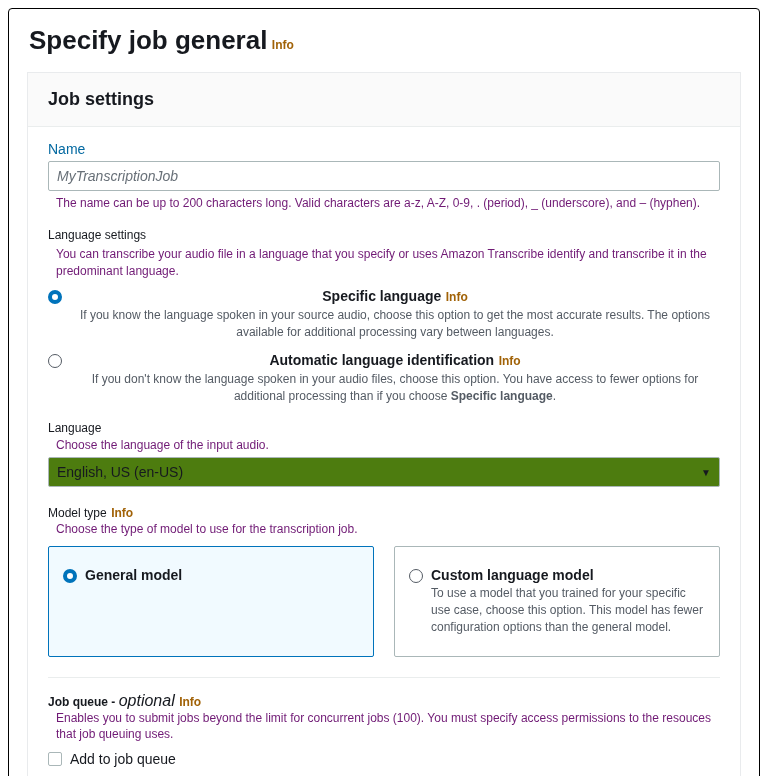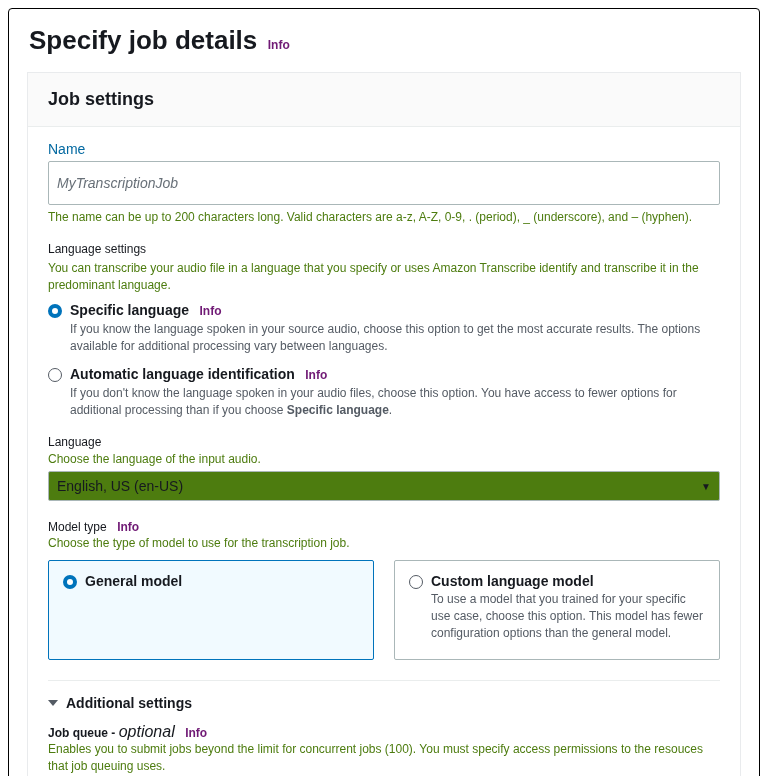--- a/index.html
+++ b/index.html
@@ -1,61 +1,61 @@
 <!DOCTYPE html>
 <html><head>
   <meta charset="utf-8">
   <style>
     * { box-sizing: border-box; margin: 0; padding: 0; }
     body { font-family: "Amazon Ember", "Helvetica Neue", Arial, sans-serif; background: #ffffff; padding: 8px; color: #16191f; }
     .outer-border { border: 1px solid #000; border-radius: 4px; padding: 0; overflow: hidden; }
     .page-header { padding: 16px 20px 8px 20px; }
     .page-title { font-size: 26px; font-weight: 700; display: inline; }
-    .info-link { color: #701a75; font-size: 12px; font-weight: 700; margin-left: 6px; cursor: pointer; }
+    .info-link { color: #a16207; font-size: 12px; font-weight: 700; cursor: pointer; }
     .card { margin: 8px 18px 18px 18px; border: 1px solid #e9ebed; background: #ffffff; }
     .card-header { padding: 16px 20px; border-bottom: 1px solid #eaeded; background: #fafafa; }
     .card-title { font-size: 18px; font-weight: 700; }
     .card-body { padding: 14px 20px 20px 20px; }
     .field { margin-bottom: 16px; }
     .label { font-size: 14px; font-weight: 400; color: #0369a1; margin-bottom: 4px; display: block; }
-    .input-text { width: 100%; padding: 13px 8px; border: 1px solid #aab7b8; font-size: 14px; color: #16191f; border-radius: 2px; }
+    .input-text { width: 100%; padding: 6px 8px; border: 1px solid #aab7b8; font-size: 14px; color: #16191f; border-radius: 2px; }
     .input-text::placeholder { color: #687078; font-style: italic; }
-    .helper { font-size: 12px; color: #4d7c0f; margin-top: 4px; line-height: 1.4; }
+    .helper { font-size: 12px; color: #701a75; margin-top: 4px; line-height: 1.4; margin-left: 8px; }
     .section-label { font-size: 12px; font-weight: 400; margin-bottom: 2px; }
     .radio-group { margin-top: 8px; }
     .radio-item { display: flex; align-items: flex-start; margin-bottom: 10px; }
     .radio-circle { flex-shrink: 0; width: 14px; height: 14px; border: 1px solid #545b64; border-radius: 50%; margin-top: 3px; margin-right: 8px; position: relative; cursor: pointer; background: #fff; }
     .radio-circle.selected { border: 4px solid #0073bb; width: 14px; height: 14px; }
-    .radio-content { flex: 1; }
+    .radio-content { flex: 1; text-align: center; }
     .radio-label { font-size: 14px; font-weight: 700; display: inline; }
     .radio-desc { font-size: 12px; color: #545b64; margin-top: 2px; line-height: 1.4; }
     .radio-desc .bold { font-weight: 700; color: #545b64; }
     .select-box { width: 100%; padding: 6px 8px; border: 1px solid #aab7b8; font-size: 14px; background: #4d7c0f; border-radius: 2px; display: flex; justify-content: space-between; align-items: center; cursor: pointer; }
     .select-box .caret { font-size: 10px; }
     .tiles { display: flex; gap: 20px; margin-top: 8px; }
-    .tile { flex: 1; border: 1px solid #aab7b8; padding: 12px 14px; display: flex; align-items: flex-start; cursor: pointer; border-radius: 2px; min-height: 100px; }
+    .tile { flex: 1; border: 1px solid #aab7b8; padding: 20px 14px; display: flex; align-items: flex-start; cursor: pointer; border-radius: 2px; min-height: 100px; }
     .tile.selected { border: 1px solid #0073bb; background: #f1faff; }
     .tile .radio-circle { margin-top: 2px; }
     .tile-content { flex: 1; }
     .tile-title { font-size: 14px; font-weight: 700; margin-bottom: 2px; }
     .tile-desc { font-size: 12px; color: #545b64; line-height: 1.4; }
     .hr { border: none; border-top: 1px solid #eaeded; margin: 20px 0 14px 0; }
     .expander { display: flex; align-items: center; font-size: 14px; font-weight: 700; cursor: pointer; margin-bottom: 12px; }
     .expander-caret { display: inline-block; width: 0; height: 0; border-left: 5px solid transparent; border-right: 5px solid transparent; border-top: 6px solid #545b64; margin-right: 8px; }
     .optional { font-style: italic; font-weight: 400; }
     .checkbox-row { display: flex; align-items: center; margin-top: 8px; }
     .checkbox { width: 14px; height: 14px; border: 1px solid #aab7b8; margin-right: 8px; cursor: pointer; border-radius: 2px; background: #fff; }
     .checkbox-label { font-size: 14px; }
   </style>
 </head>
 <body>
 
 <div class="outer-border">
   <div class="page-header">
-    <h1 class="page-title">Specify job details</h1>
+    <h1 class="page-title">Specify job general</h1>
     <span class="info-link">Info</span>
   </div>
 
   <div class="card">
     <div class="card-header">
       <h2 class="card-title">Job settings</h2>
     </div>
     <div class="card-body">
 
       <div class="field">
@@ -112,24 +112,20 @@
             <div class="tile-content">
               <div class="tile-title">Custom language model</div>
               <div class="tile-desc">To use a model that you trained for your specific use case, choose this option. This model has fewer configuration options than the general model.</div>
             </div>
           </div>
         </div>
       </div>
 
       <hr class="hr">
 
-      <div class="expander">
-        <span class="expander-caret"></span>
-        <span>Additional settings</span>
-      </div>
 
       <div class="field" style="margin-bottom:0;">
         <span class="section-label" style="display:inline;font-weight:700;">Job queue - </span><span class="optional">optional</span>
         <span class="info-link">Info</span>
         <div class="helper" style="margin-top:0;">Enables you to submit jobs beyond the limit for concurrent jobs (100). You must specify access permissions to the resouces that job queuing uses.</div>
         <div class="checkbox-row">
           <div class="checkbox"></div>
           <span class="checkbox-label">Add to job queue</span>
         </div>
       </div>

